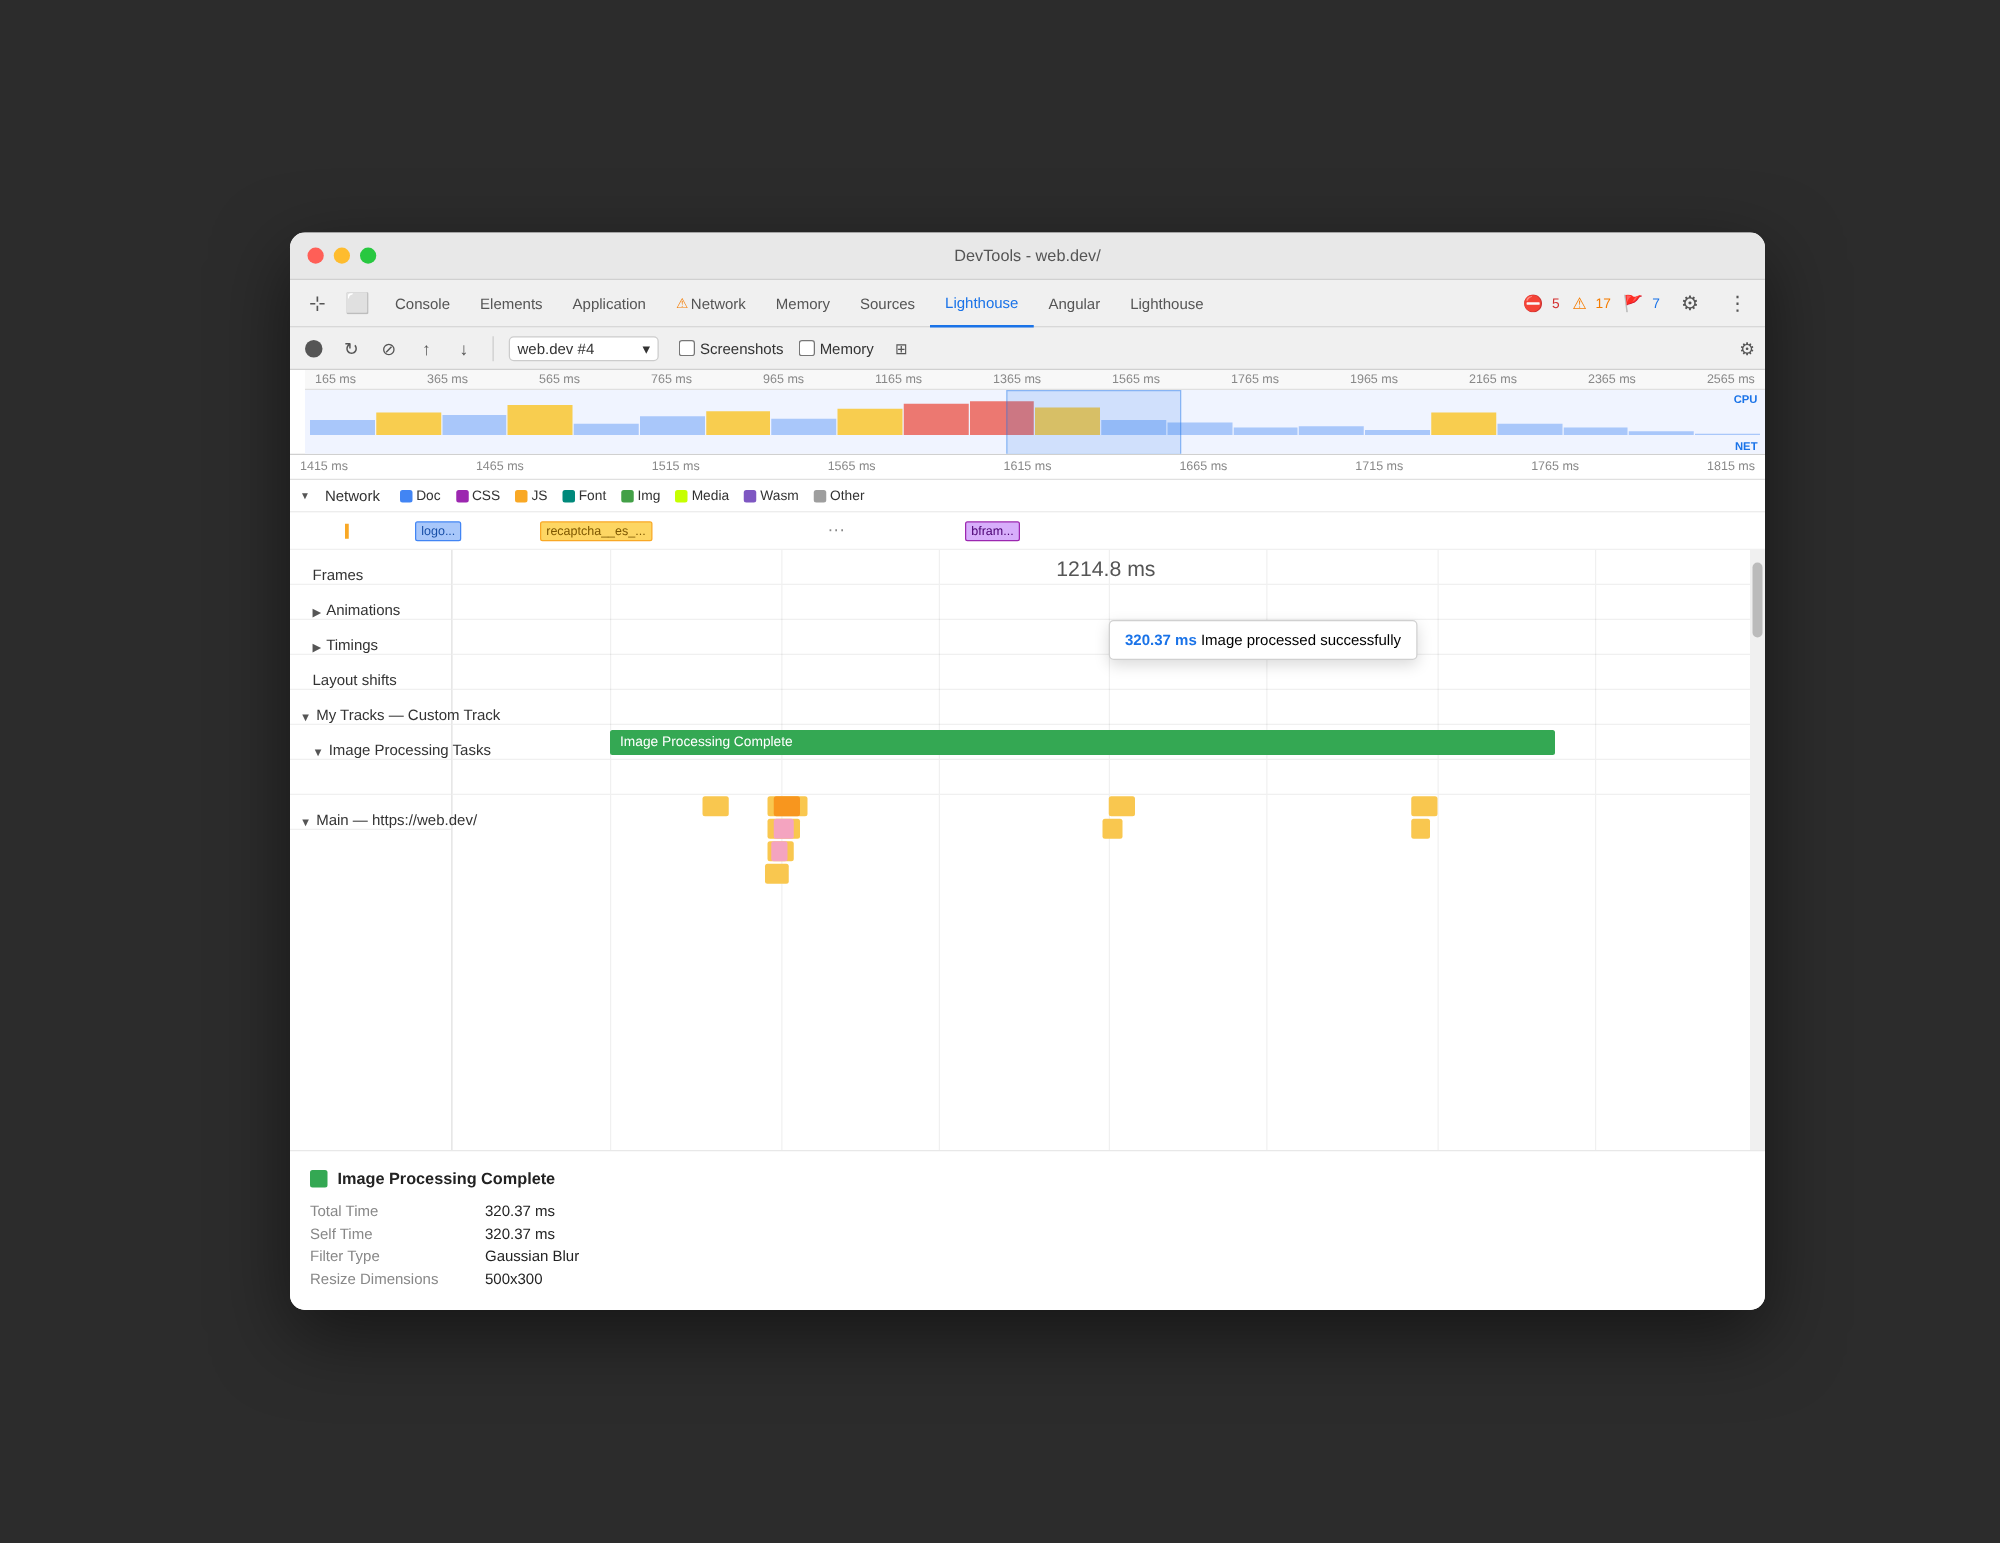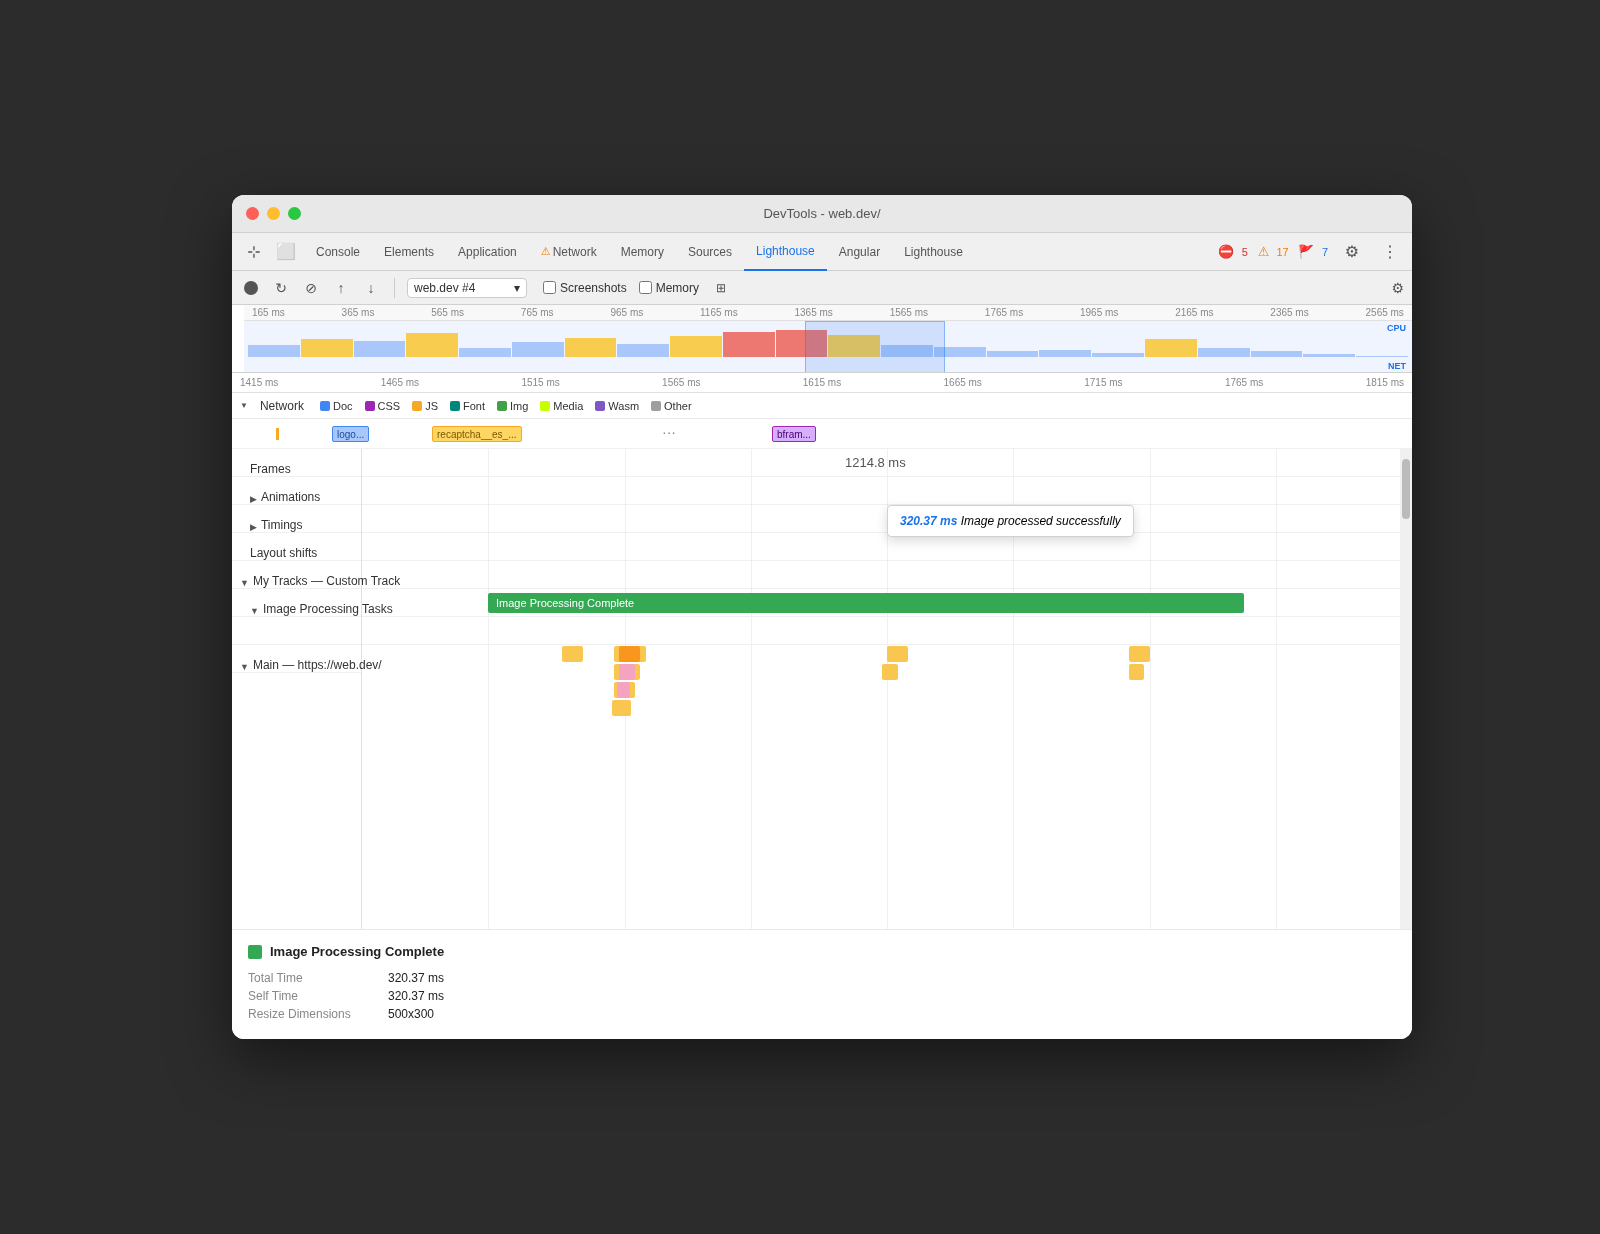--- a/index.html
+++ b/index.html
@@ -711,40 +711,40 @@
 
       <div class="vline" style="left:12%;"></div>
       <div class="vline" style="left:25%;"></div>
       <div class="vline" style="left:37%;"></div>
       <div class="vline" style="left:50%;"></div>
       <div class="vline" style="left:62%;"></div>
       <div class="vline" style="left:75%;"></div>
       <div class="vline" style="left:87%;"></div>
 
       <div style="height:28px;position:relative;border-bottom:1px solid #f0f0f0;display:flex;align-items:center;">
-        <span class="frame-time" style="left:46%;font-size:13px;color:#555;">1214.8 ms</span>
+        <span class="frame-time" style="left:46%;font-size:17px;color:#555;">1214.8 ms</span>
       </div>
 
       <div style="height:28px;border-bottom:1px solid #f0f0f0;"></div>
 
       <div style="height:28px;border-bottom:1px solid #f0f0f0;"></div>
 
       <div style="height:28px;border-bottom:1px solid #f0f0f0;"></div>
 
       <div style="height:28px;border-bottom:1px solid #f0f0f0;"></div>
 
       <div style="height:28px;position:relative;border-bottom:1px solid #f0f0f0;">
         <div class="processing-bar" style="left:12%;width:72%;top:4px;">
           <span>Image Processing Complete</span>
         </div>
       </div>
 
       <div style="height:28px;border-bottom:1px solid #f0f0f0;position:relative;"></div>
 
-      <div class="tooltip" style="left:50%;top:56px;font-style:italic;">
+      <div class="tooltip" style="left:50%;top:56px;">
         <span class="tooltip-time">320.37 ms</span>
         <span>Image processed successfully</span>
       </div>
 
       <div style="flex:1;position:relative;overflow:hidden;">
 
         <div class="flame-row">
           <div class="flame-bar flame-yellow" style="left:19%;width:2%;"></div>
           <div class="flame-bar flame-yellow" style="left:24%;width:3%;"></div>
           <div class="flame-bar flame-orange" style="left:24.5%;width:2%;"></div>
@@ -794,17 +794,21 @@
     </div>
     <div class="summary-row">
       <span class="summary-key">Total Time</span>
       <span class="summary-val">320.37 ms</span>
     </div>
     <div class="summary-row">
       <span class="summary-key">Self Time</span>
       <span class="summary-val">320.37 ms</span>
     </div>
     <div class="summary-row">
+      <span class="summary-key">Filter Type</span>
+      <span class="summary-val">Gaussian Blur</span>
+    </div>
+    <div class="summary-row">
       <span class="summary-key">Resize Dimensions</span>
       <span class="summary-val">500x300</span>
     </div>
   </div>
 </div>
 
 </body></html>

